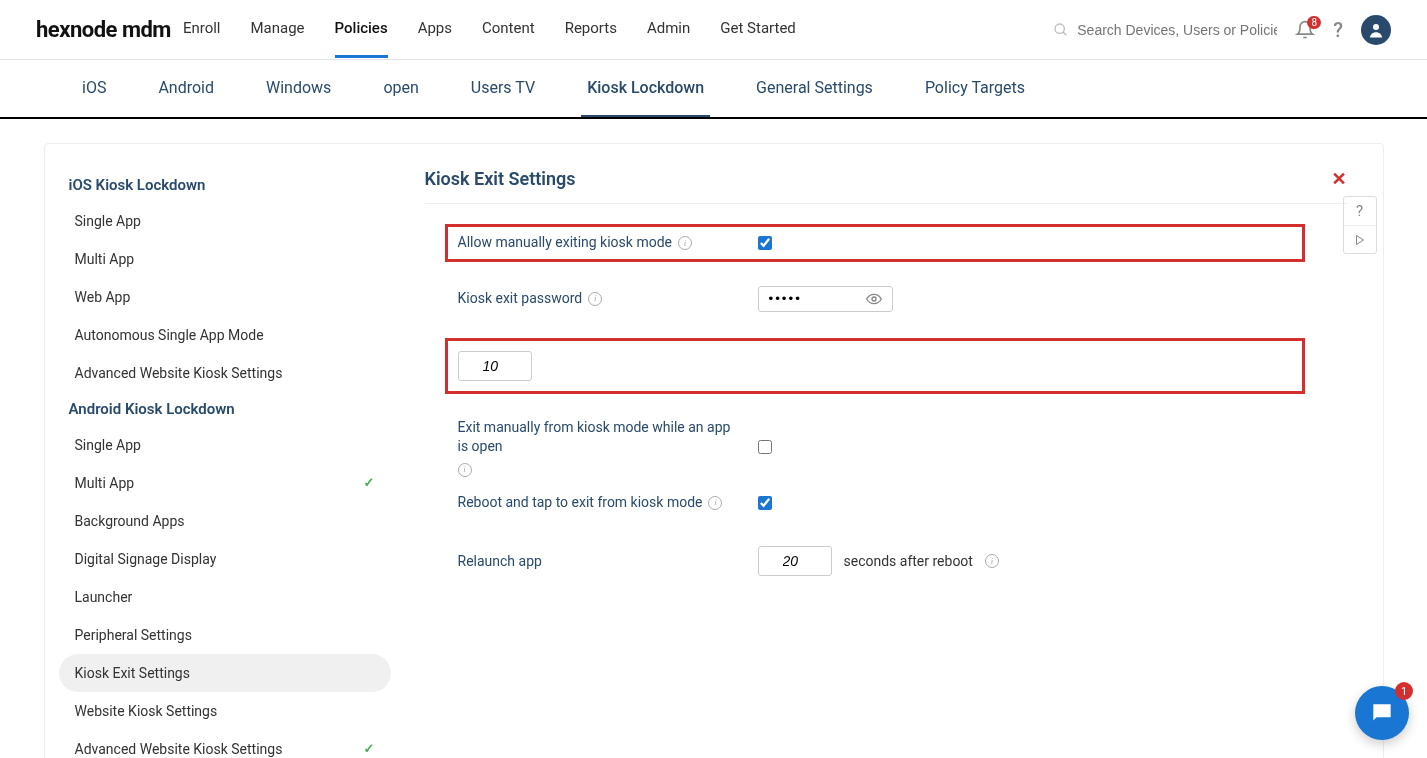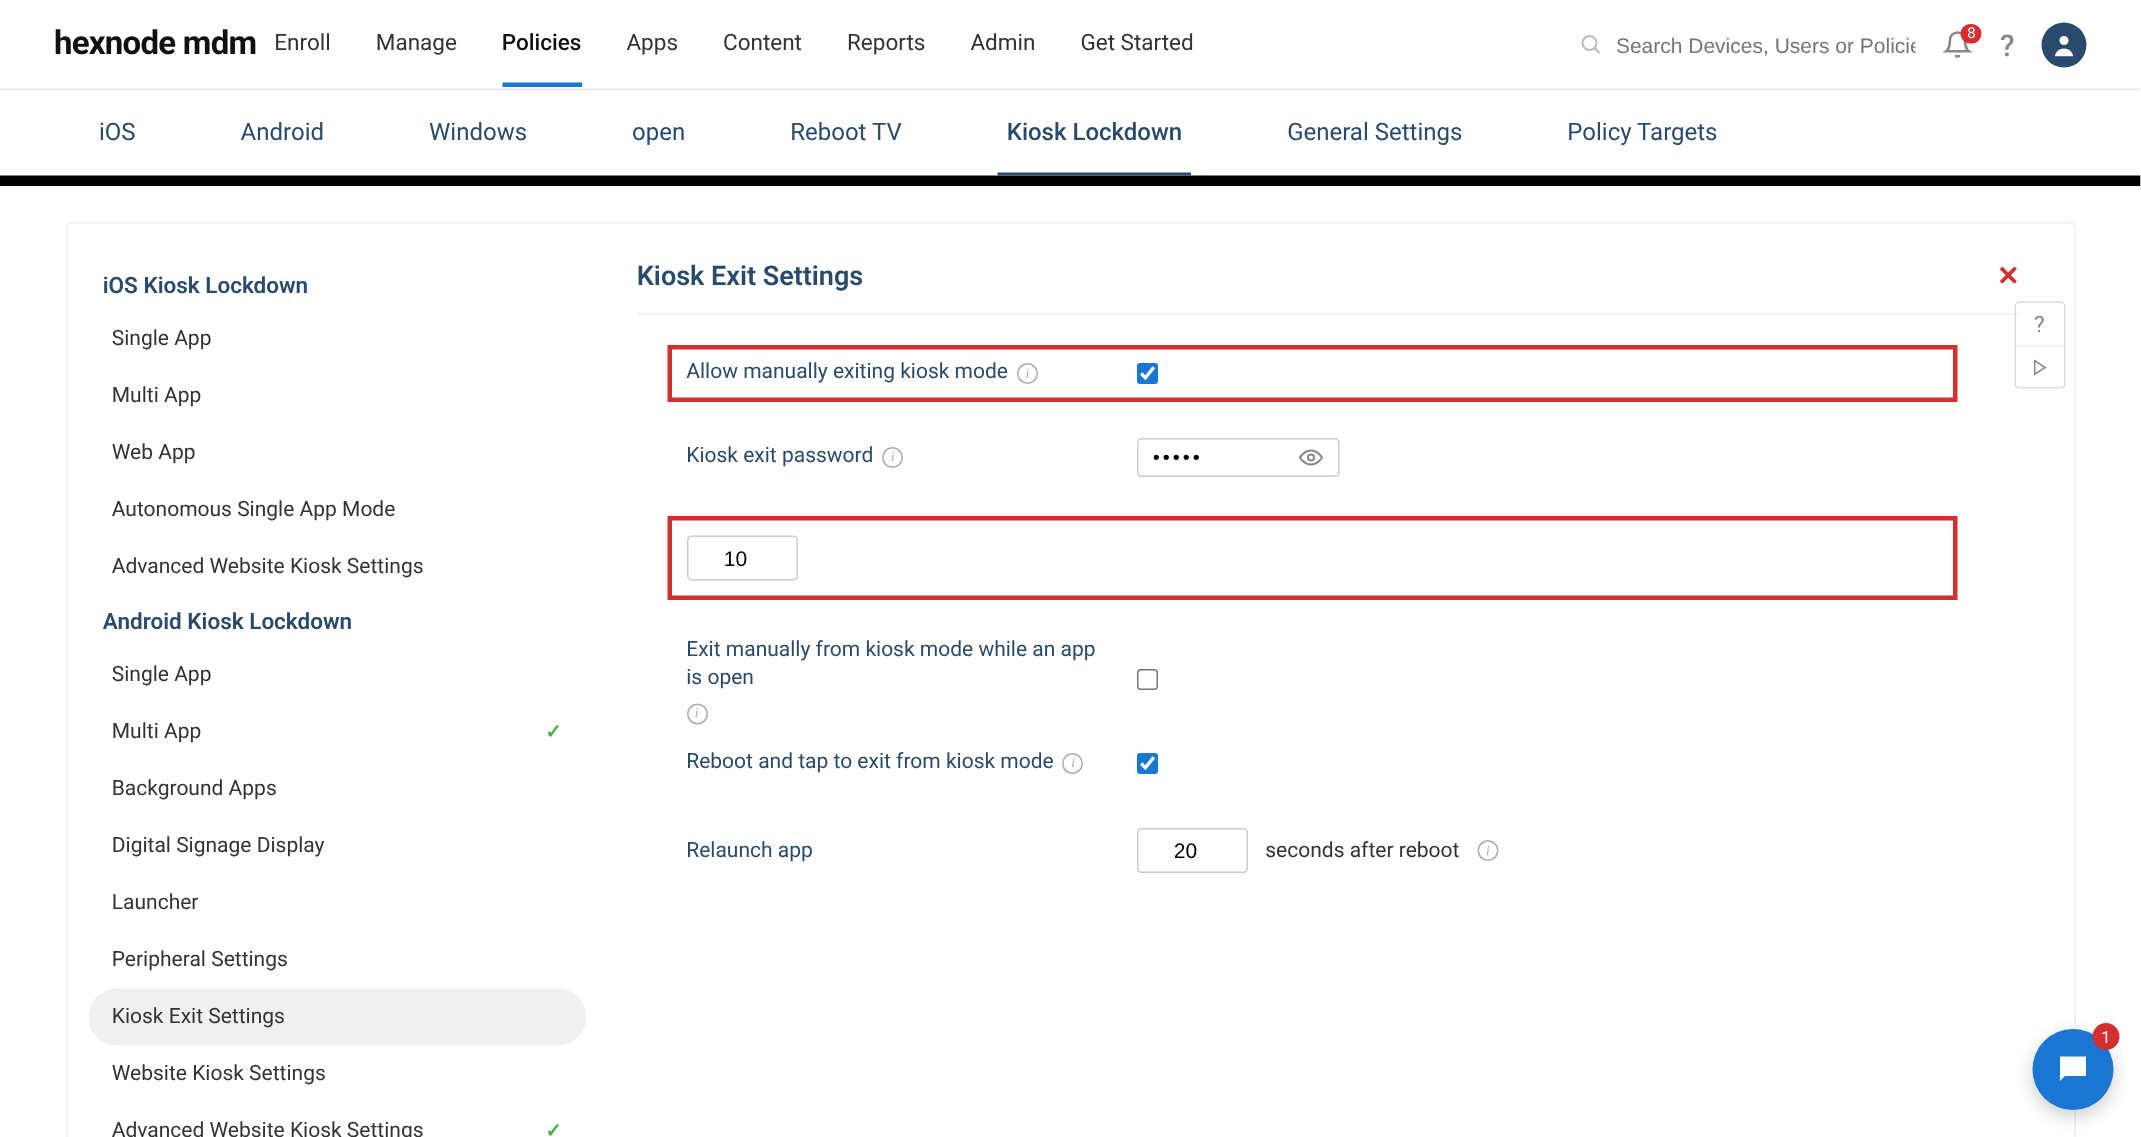--- a/index.html
+++ b/index.html
@@ -8,41 +8,41 @@
 .logo { font-size: 22px; font-weight: 700; letter-spacing: -0.5px; color: #111; margin-right: 12px; }
 .topnav { display: flex; gap: 30px; flex: 1; }
 .topnav-item { color: #333; font-size: 15px; padding: 18px 0; cursor: pointer; border-bottom: 3px solid transparent; }
 .topnav-item.active { border-bottom-color: #1976d2; color: #111; font-weight: 500; }
 .topbar-right { display: flex; align-items: center; gap: 18px; }
 .search-wrap { display: flex; align-items: center; gap: 8px; color: #aaa; }
 .search-wrap input { border: none; outline: none; font-size: 14px; color: #888; width: 200px; }
 .icon-btn { cursor: pointer; position: relative; display: flex; align-items: center; justify-content: center; }
 .badge { position: absolute; top: -4px; right: -6px; background: #d32f2f; color: #fff; font-size: 10px; border-radius: 8px; padding: 1px 4px; min-width: 14px; text-align: center; }
 .avatar { width: 30px; height: 30px; border-radius: 50%; background: #2a4a6b; color: #fff; display: flex; align-items: center; justify-content: center; font-size: 16px; }
-.subtabbar { display: flex; gap: 58px; padding: 0 60px; border-bottom: 7px solid #000000; }
+.subtabbar { display: flex; gap: 40px; padding: 0 76px; border-bottom: 2px solid #000000; }
 .subtab { padding: 18px 6px; color: #2a4a6b; font-size: 16px; cursor: pointer; border-bottom: 2px solid transparent; }
 .subtab.active { border-bottom-color: #2a4a6b; font-weight: 500; }
 .content-wrap { padding: 24px 30px; display: flex; justify-content: center; }
 .card { width: 100%; max-width: 1340px; border: 1px solid #eee; border-radius: 4px; display: flex; min-height: 620px; }
 .sidebar { width: 360px; padding: 24px 14px; }
 .side-heading { font-size: 15px; font-weight: 600; color: #2a4a6b; padding: 8px 10px; }
 .side-item { display: flex; align-items: flex-start; justify-content: space-between; padding: 11px 16px; font-size: 14px; color: #333; cursor: pointer; border-radius: 20px; }
 .side-item.selected { background: #f0f0f0; }
 .check-icon { color: #4caf50; font-weight: bold; font-size: 13px; }
 .main { flex: 1; padding: 24px 36px 24px 20px; position: relative; }
 .main-header { display: flex; justify-content: space-between; align-items: center; border-bottom: 1px solid #eee; padding-bottom: 14px; margin-bottom: 20px; }
 .main-title { font-size: 18px; font-weight: 600; color: #2a4a6b; }
 .close-x { color: #d32f2f; font-size: 18px; cursor: pointer; font-weight: bold; }
 .form-row { display: flex; align-items: center; padding: 8px 0; gap: 20px; }
 .label-col { width: 280px; color: #2a4a6b; font-size: 14px; line-height: 1.4; display: flex; align-items: center; gap: 6px; flex-wrap: wrap; }
 .control-col { display: flex; align-items: center; gap: 12px; }
 .info-ic { width: 14px; height: 14px; border: 1px solid #aaa; border-radius: 50%; display: inline-flex; align-items: center; justify-content: center; font-size: 9px; font-style: italic; color: #aaa; font-family: serif; flex-shrink: 0; }
 .hlbox { border: 3px solid #d32f2f; padding: 6px 10px; margin-bottom: 16px; display: flex; align-items: center; }
 .hlbox .form-row { padding: 0; flex: 1; }
-.text-input { border: 1px solid #ccc; border-radius: 3px; padding: 6px 24px; font-size: 14px; width: 74px; }
+.text-input { border: 1px solid #ccc; border-radius: 3px; padding: 6px 24px; font-size: 14px; width: 74px; font-style: italic; }
 .pwd-wrap { border: 1px solid #ccc; border-radius: 3px; display: flex; align-items: center; padding: 4px 10px; width: 135px; }
 .pwd-wrap input { border: none; outline: none; flex: 1; width: 80px; letter-spacing: 2px; }
 .eye-ic { color: #888; cursor: pointer; }
 .after-text { color: #333; font-size: 14px; }
 .aux-panel { position: absolute; right: 6px; top: 52px; border: 1px solid #ddd; border-radius: 3px; width: 34px; }
 .aux-btn { height: 28px; display: flex; align-items: center; justify-content: center; color: #888; cursor: pointer; font-size: 15px; }
 .aux-btn + .aux-btn { border-top: 1px solid #eee; }
 .chat-bubble { position: fixed; right: 18px; bottom: 18px; width: 54px; height: 54px; border-radius: 50%; background: #1976d2; display: flex; align-items: center; justify-content: center; cursor: pointer; box-shadow: 0 4px 12px rgba(0,0,0,0.2); }
 .chat-bubble .badge2 { position: absolute; top: -4px; right: -4px; background: #d32f2f; color: #fff; border-radius: 50%; width: 18px; height: 18px; font-size: 11px; display: flex; align-items: center; justify-content: center; }
 input[type=checkbox] { width: 14px; height: 14px; accent-color: #1976d2; cursor: pointer; }
@@ -88,21 +88,21 @@
         </svg>
     </div>
   </div>
 </div>
 
 <div class="subtabbar" id="subtabs">
     <div class="subtab">iOS</div>
     <div class="subtab">Android</div>
     <div class="subtab">Windows</div>
     <div class="subtab">open</div>
-    <div class="subtab">Reboot TV</div>
+    <div class="subtab">Users TV</div>
     <div class="subtab active">Kiosk Lockdown</div>
     <div class="subtab">General Settings</div>
     <div class="subtab">Policy Targets</div>
   </div>
 
 <div class="content-wrap">
   <div class="card">
     <div class="sidebar" id="sidebar">
         <div class="side-heading">iOS Kiosk Lockdown</div>
         <div class="side-item">

